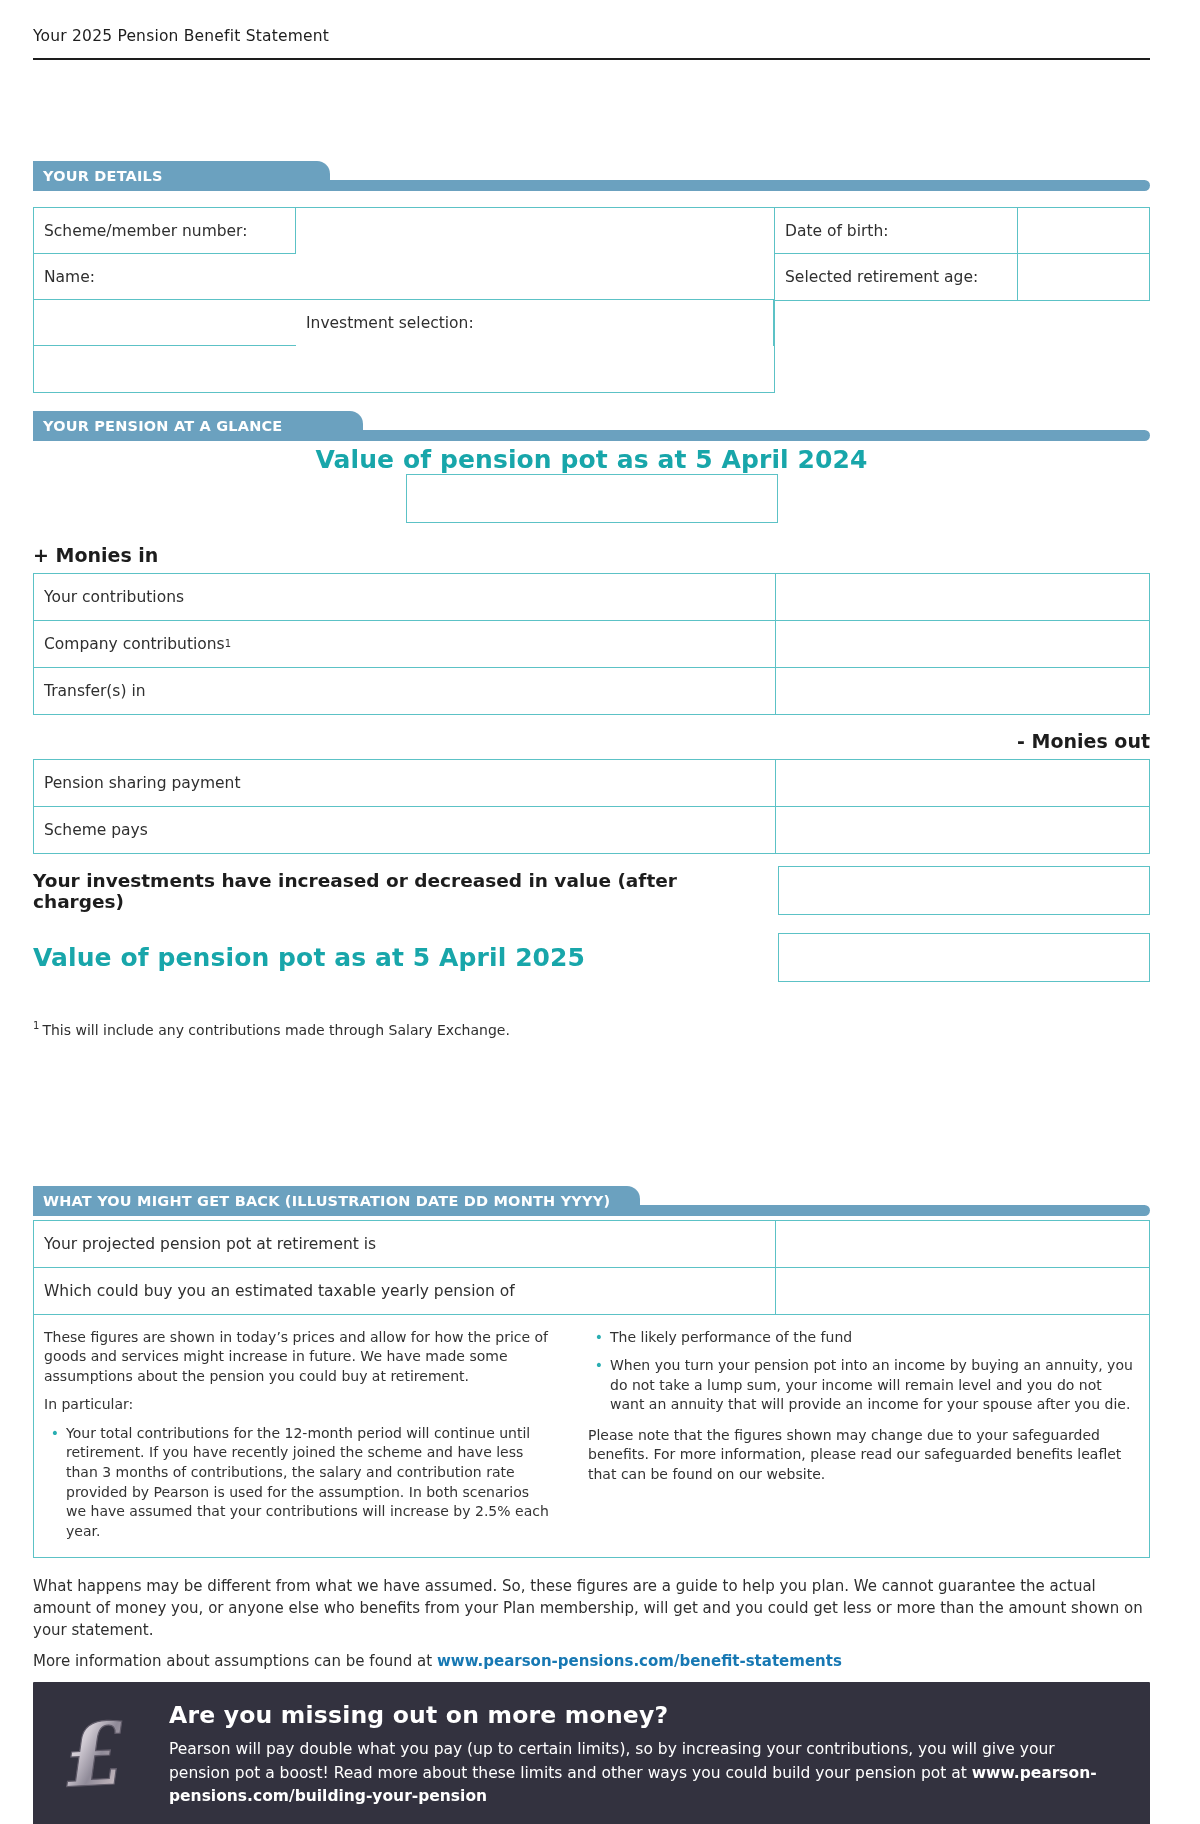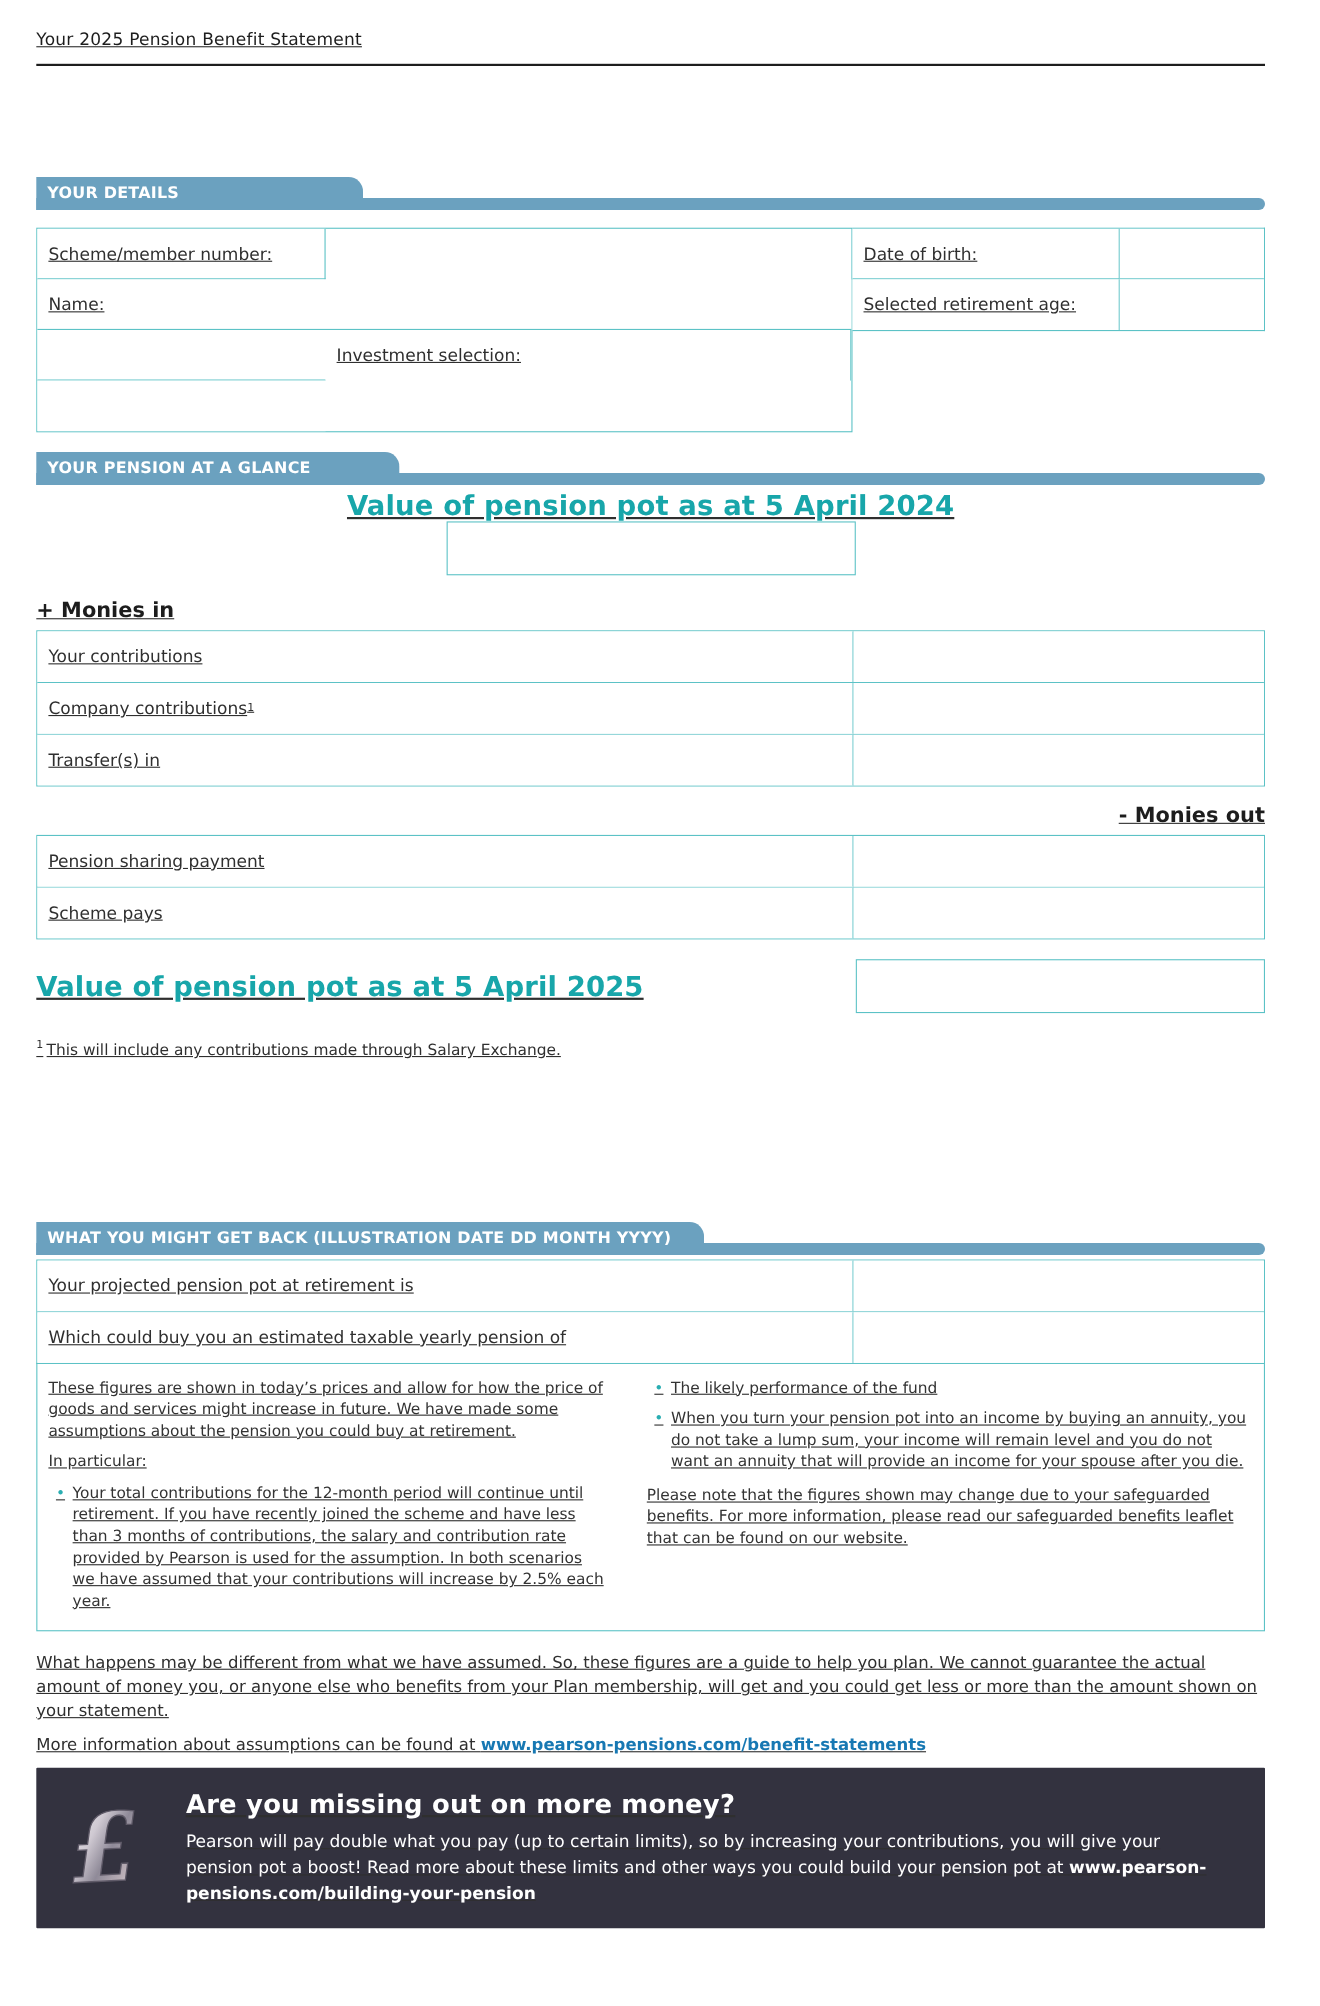--- a/index.html
+++ b/index.html
@@ -2,21 +2,21 @@
 <html><head>
 <meta charset="utf-8">
 <style>
   * { margin:0; padding:0; box-sizing:border-box; }
   html,body { background:#ffffff; }
   body {
     width:1200px; height:1824px; overflow:hidden;
     font-family:"DejaVu Sans","Liberation Sans",sans-serif;
     color:#2f2f2f;
   }
-  .page { width:1200px; height:1384px; position:relative;text-decoration:underline; }
+  .page { width:1200px; height:1384px; position:relative; }
   .content { margin-left:33px; margin-right:50px; }
 
   
   .doc-header { padding-top:27px; padding-bottom:13px; border-bottom:2px solid #1d1d1d; }
   .doc-header h1 { font-size:15.5px; font-weight:400; color:#1d1d1d; letter-spacing:.2px; }
 
   
   .banner { position:relative; height:30px; }
   .banner-strip {
     position:absolute; left:0; right:0; bottom:0; height:11px;
@@ -54,21 +54,21 @@
   .mt4 { margin-top:4px;flex-direction:column; } .mt12 { margin-top:12px; } .mt18 { margin-top:18px; }
   .op-head { font-size:19px; font-weight:700; color:#1d1d1d; margin-top:21px; margin-bottom:7px; }
   .op-head2 { font-size:19px; font-weight:700; color:#1d1d1d; margin-top:15px; margin-bottom:7px;text-align:right; }
   .money-table { border:1.5px solid #5CC2C6; }
   .money-row { display:flex; border-bottom:1.5px solid #5CC2C6; }
   .money-row:last-child { border-bottom:none; }
   .money-label { width:742px; border-right:1.5px solid #5CC2C6; }
   .money-value { flex:1; }
   sup { font-size:10px; vertical-align:super; line-height:0; }
   .change-line { font-size:18.5px; font-weight:700; color:#1d1d1d; max-width:730px; }
-  .footnote { margin-top:26px; font-size:14px; color:#2f2f2f; }
+  .footnote { margin-top:40px; font-size:14px; color:#2f2f2f; }
   .footnote sup { margin-right:3px; }
 
   
   .banner-gap { margin-top:148px; }
   .wb-table { margin-top:4px; }
   .info-box {
     border:1.5px solid #5CC2C6; margin-top:-1.5px;
     padding:13px 12px 16px 10px; display:flex; gap:36px;
     font-size:14px; line-height:1.4; color:#333;
   }
@@ -167,20 +167,24 @@
       <div class="money-row">
         <div class="cell money-label">Pension sharing payment</div>
         <div class="cell money-value"></div>
       </div>
       <div class="money-row">
         <div class="cell money-label">Scheme pays</div>
         <div class="cell money-value"></div>
       </div>
     </div>
 
+    <div class="hb-row mt12">
+      <div class="change-line">Your investments have increased or decreased in value (after charges)</div>
+      <div class="value-box"></div>
+    </div>
 
     <div class="hb-row mt18">
       <div class="teal-h">Value of pension pot as at 5 April 2025</div>
       <div class="value-box"></div>
     </div>
 
     <div class="footnote"><sup>1</sup><span>This will include any contributions made through Salary Exchange.</span></div>
 
     <div class="banner banner-gap">
       <div class="banner-strip"></div>

